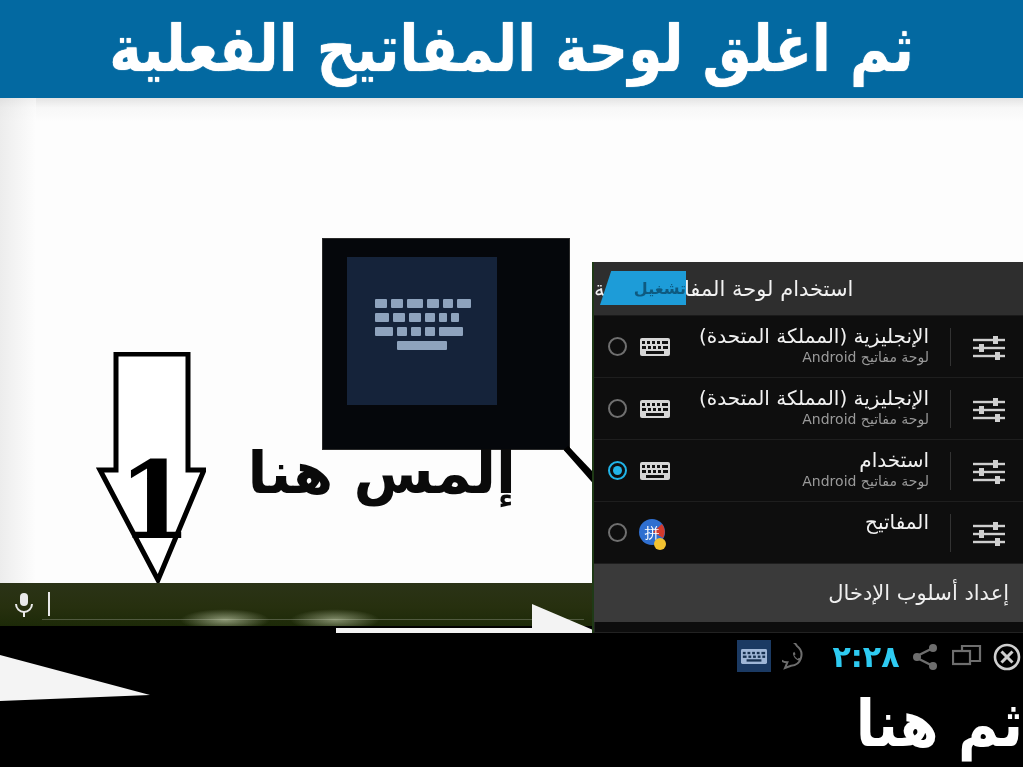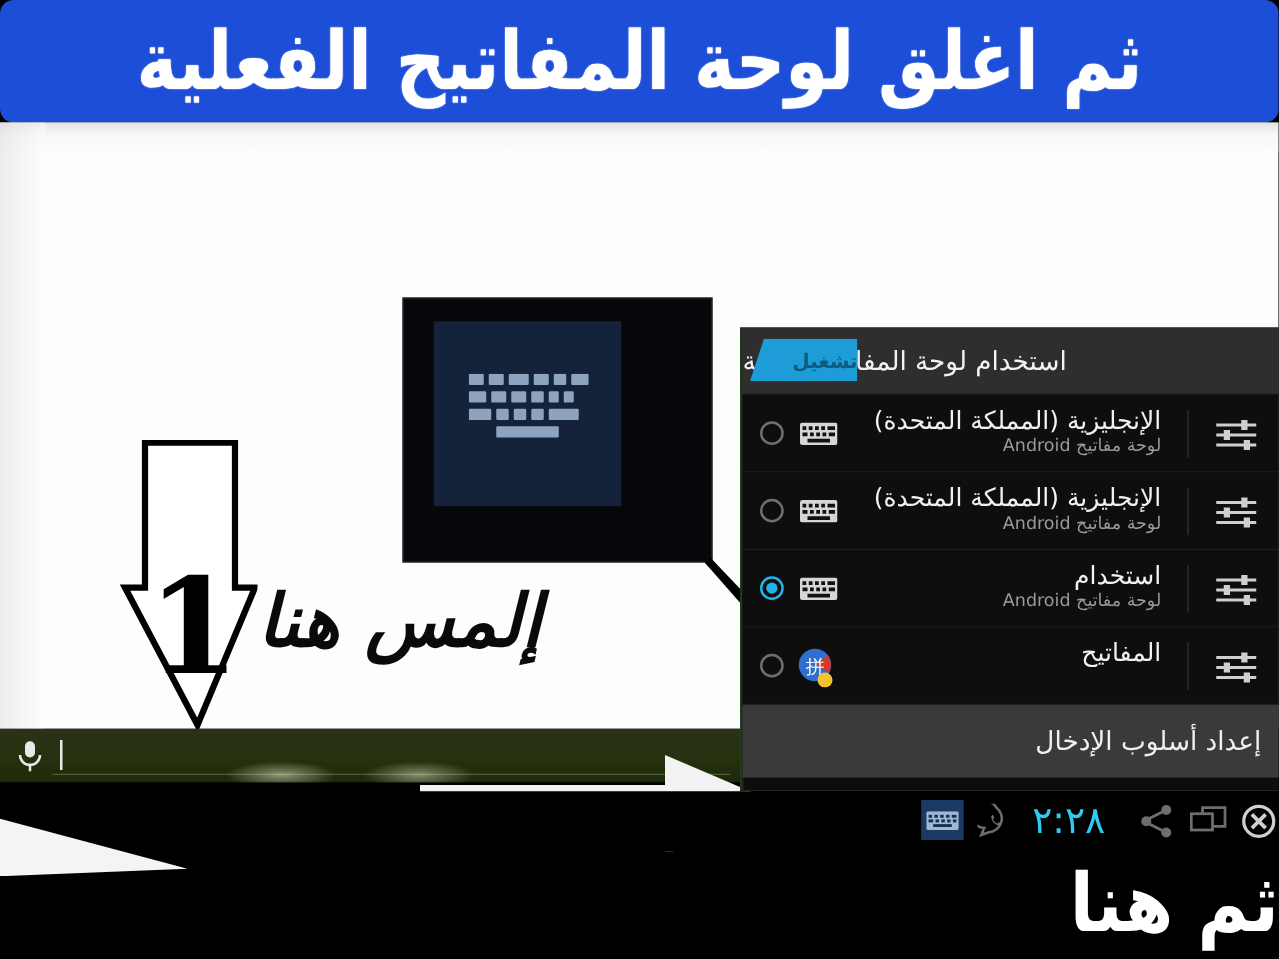--- a/index.html
+++ b/index.html
@@ -5,23 +5,22 @@
   html,body{margin:0;padding:0;background:#000;}
   body{
     width:1023px;height:767px;overflow:hidden;position:relative;
     font-family:"DejaVu Sans","Liberation Sans",sans-serif;
   }
   .stage{position:absolute;left:0;top:0;width:1023px;height:767px;background:#000;overflow:hidden;}
 
   
   .top-banner{
     position:absolute;left:0;top:0;width:1023px;height:98px;
-    background:#1d4ed8;display:flex;align-items:center;justify-content:center;
+    background:#0369a1;display:flex;align-items:center;justify-content:center;
     direction:rtl;
-    border-radius:11px;
   }
   .top-banner .txt{
     color:#fff;font-weight:bold;font-size:55px;line-height:1;
     letter-spacing:0px;white-space:nowrap;
     text-shadow:0 0 1px #fff;
     transform:scaleY(1.18);
   }
 
   
   .white-area{
@@ -81,22 +80,22 @@
   .callout{position:absolute;left:0;top:98px;width:1023px;height:560px;pointer-events:none;}
 
   
   .arrow1{position:absolute;left:88px;top:352px;width:118px;height:232px;}
   .arrow1 .num{
     position:absolute;left:30px;top:96px;width:60px;height:110px;
     font-size:106px;font-weight:bold;color:#000;line-height:1;
     font-family:"DejaVu Serif","Liberation Serif",serif;
   }
   .touch-here{
-    position:absolute;left:206px;top:468px;width:310px;height:90px;
-    direction:rtl;text-align:left;font-style:italic;
+    position:absolute;left:206px;top:444px;width:310px;height:90px;
+    direction:rtl;text-align:right;
   }
   .touch-here .txt{
     color:#0a0a0a;font-weight:bold;font-size:58px;line-height:1;white-space:nowrap;
   }
 
   
   .arrow-right{position:absolute;left:336px;top:598px;width:290px;height:92px;}
 
   
   .panel{
@@ -157,23 +156,24 @@
   }
   .statusbar-left{
     position:absolute;left:0;top:633px;width:592px;height:48px;background:#000;
   }
   .sb-kbd{
     position:absolute;left:145px;top:7px;width:34px;height:32px;background:#1b3a63;
     display:flex;align-items:center;justify-content:center;
   }
   .sb-ic{position:absolute;top:10px;width:30px;height:28px;}
   .sb-time{
-    position:absolute;left:208px;top:6px;width:110px;height:36px;
+    position:absolute;left:219px;top:6px;width:110px;height:36px;
     color:#2ecbf2;font-size:30px;letter-spacing:1px;text-align:center;line-height:36px;
     font-family:"DejaVu Sans","Liberation Sans",sans-serif;
+    font-weight:bold;
   }
 
   
   .bottom-banner{
     position:absolute;left:0;top:681px;width:1023px;height:86px;background:#000;
     display:flex;align-items:center;justify-content:flex-start;direction:rtl;
   }
   .bottom-banner .txt{
     color:#fff;font-weight:bold;font-size:56px;line-height:1;white-space:nowrap;
     transform:scaleY(1.15);

